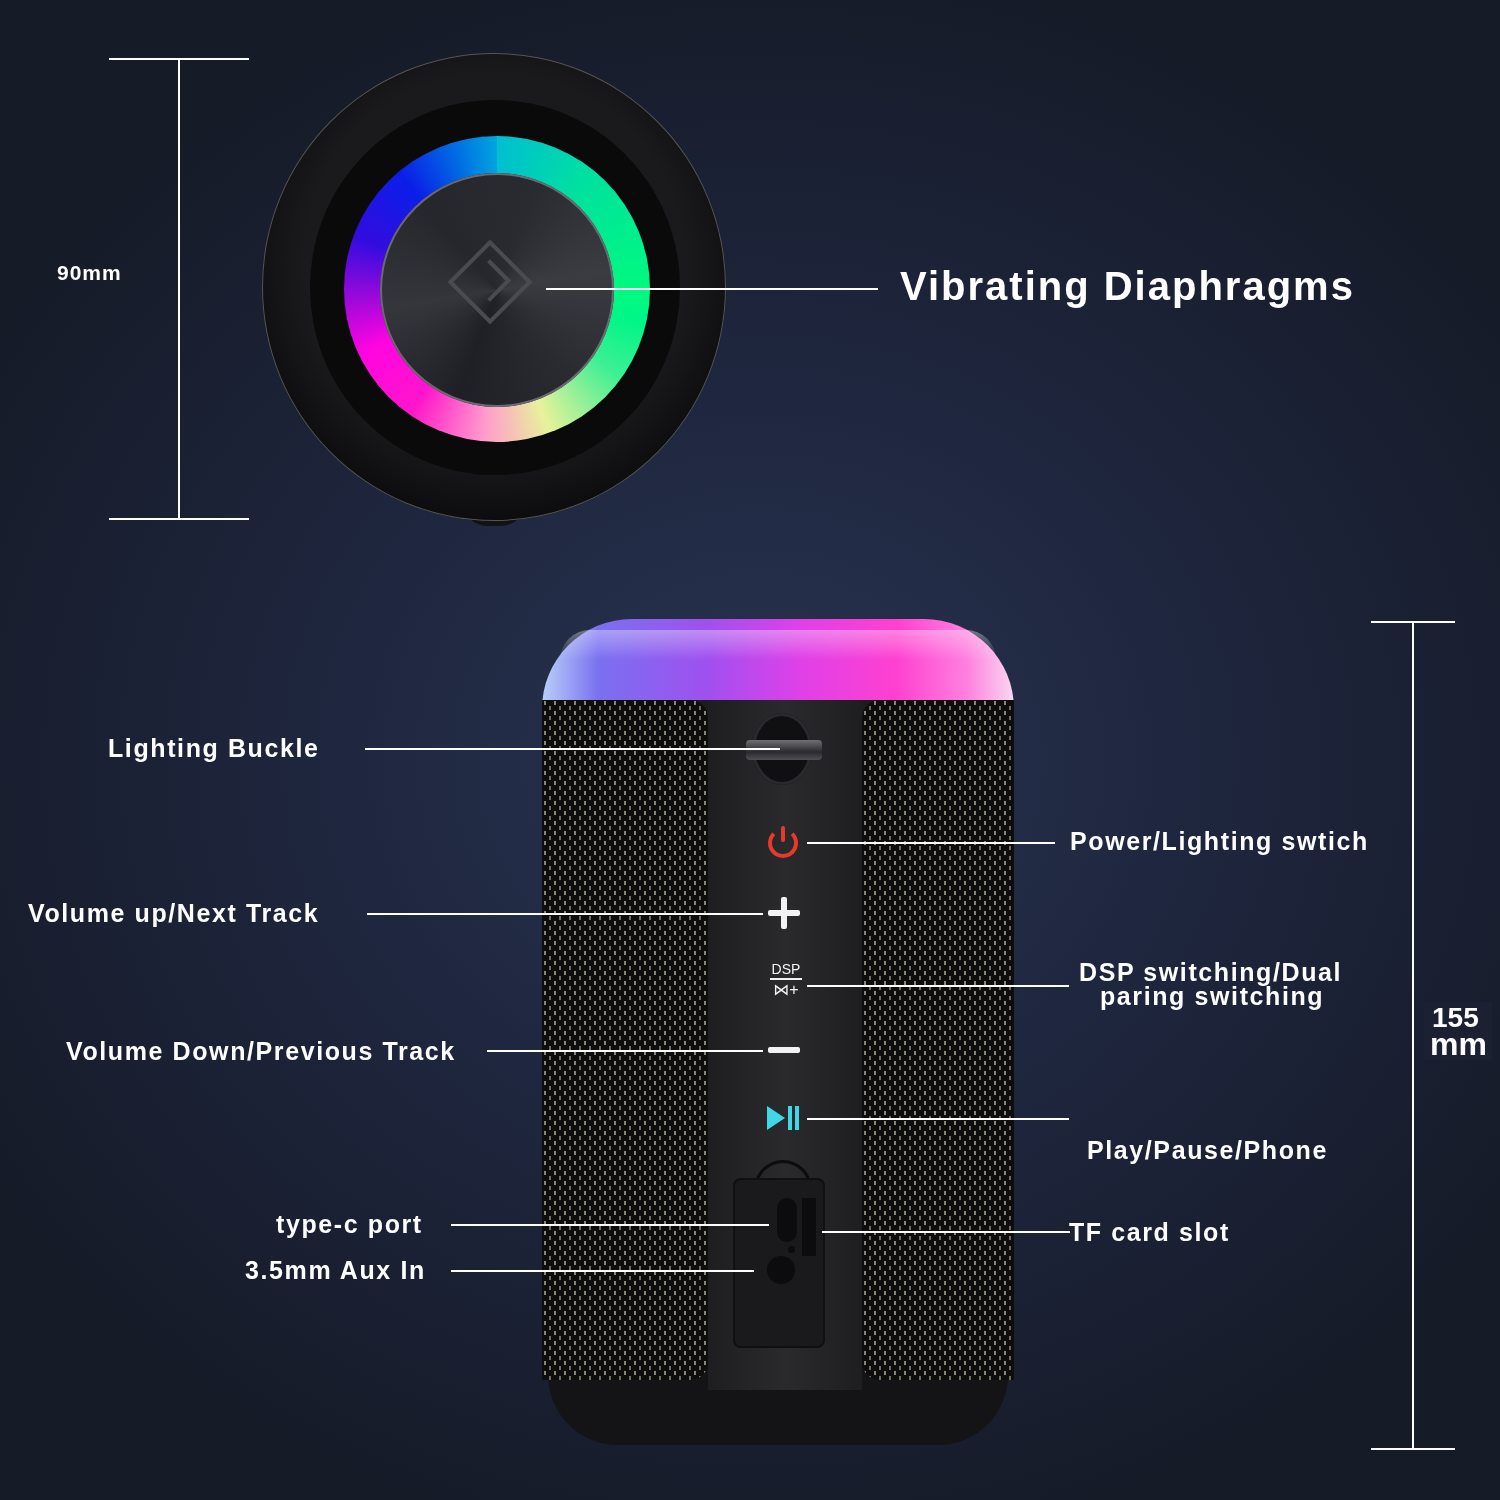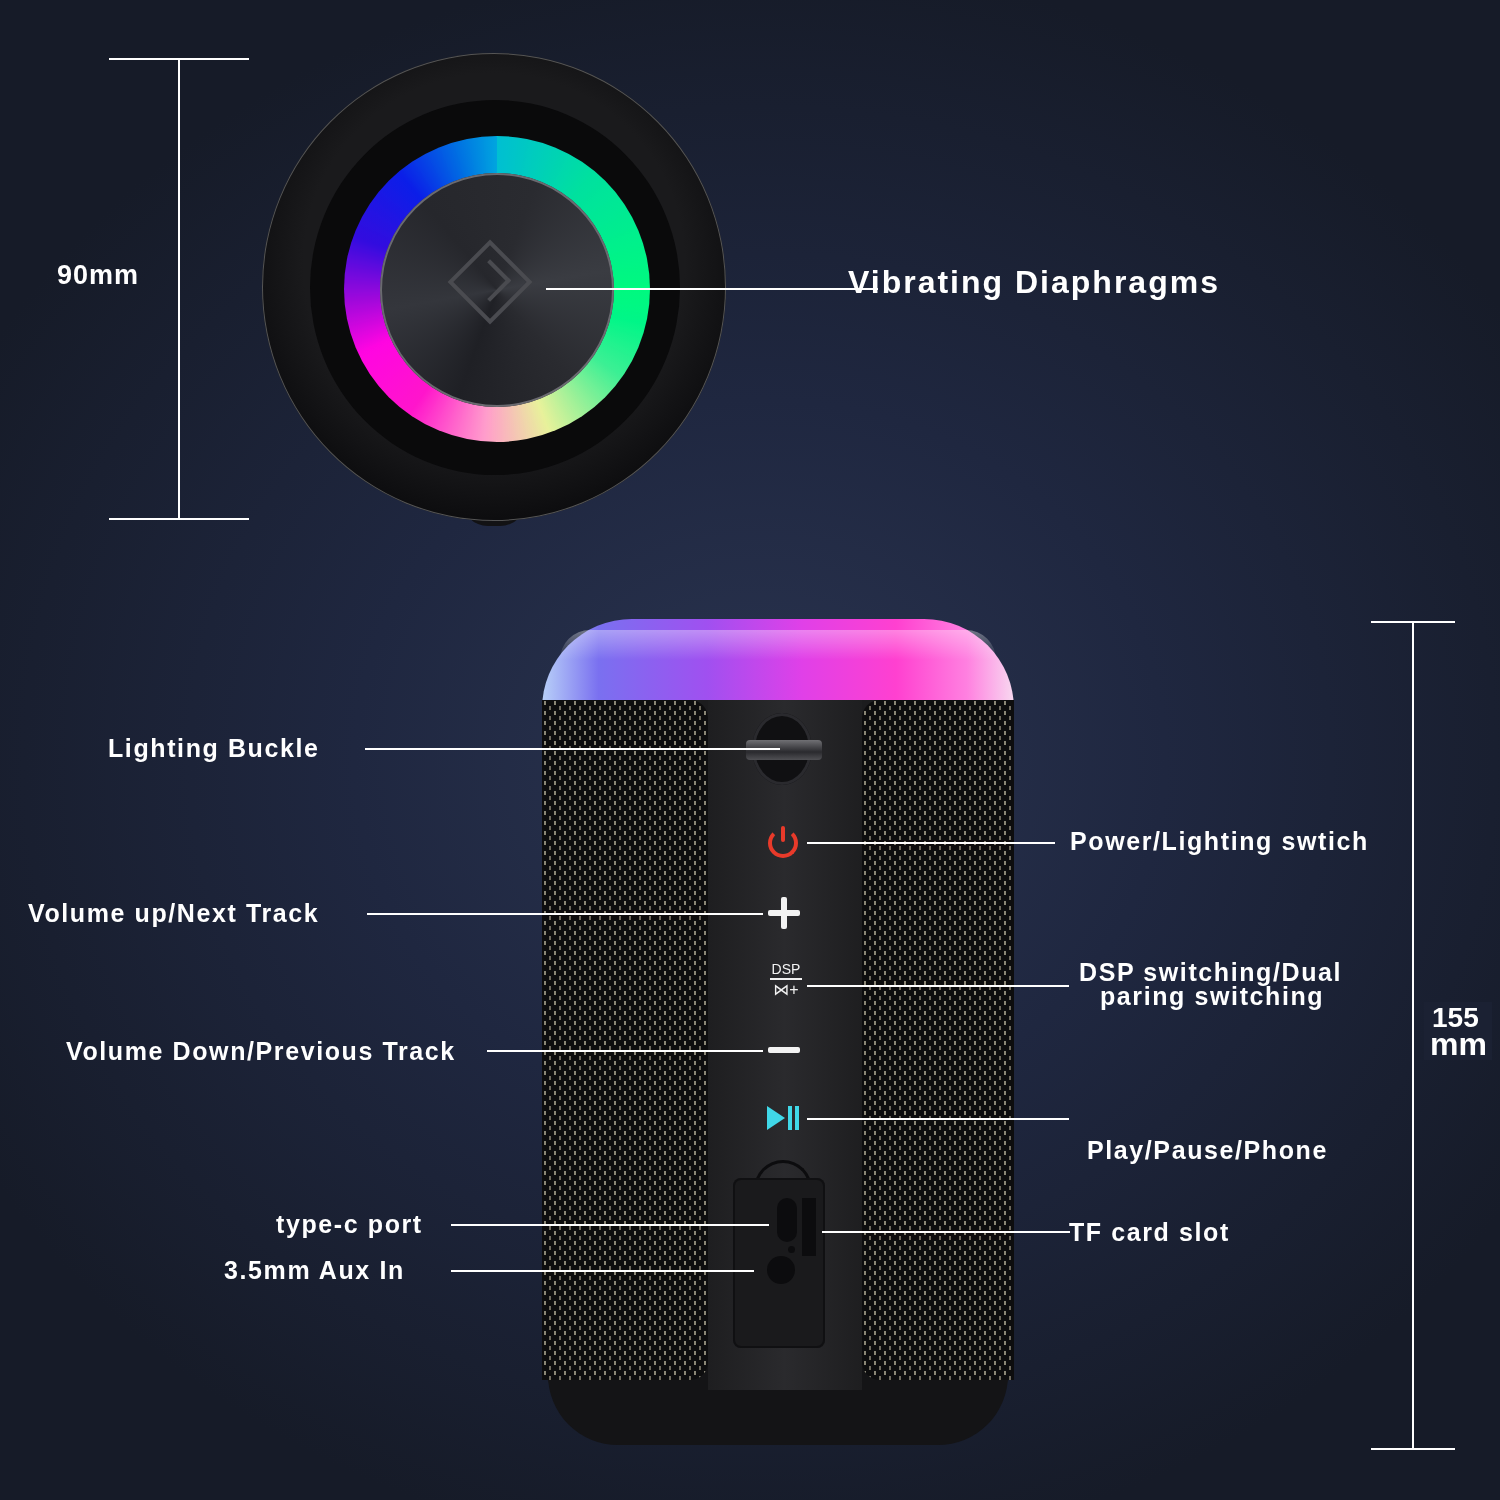--- a/index.html
+++ b/index.html
@@ -121,34 +121,34 @@
   .aux { position: absolute; left: 767px; top: 1256px; width: 28px; height: 28px; border-radius: 50%; background: #0c0c0e; }
   .mic-dot { position: absolute; left: 788px; top: 1246px; width: 7px; height: 7px; border-radius: 50%; background: #0c0c0e; }
 </style>
 </head>
 <body>
 
 <div>
   <div class="line" style="left:109px; top:58px; width:140px;"></div>
   <div class="vline" style="left:178px; top:58px; height:462px;"></div>
   <div class="line" style="left:109px; top:518px; width:140px;"></div>
-  <div class="label" style="left:57px; top:262px; font-size:27px; letter-spacing:1px;">90mm</div>
+  <div class="label" style="left:57px; top:262px; font-size:21px; letter-spacing:1px;">90mm</div>
 </div>
 
 <div>
   <div class="top-foot"></div>
   <div class="top-outer"></div>
   <div class="top-inner-dark"></div>
   <div class="ring"></div>
   <div class="disc"></div>
   <div class="logo-mark"></div>
 </div>
 
 <div class="line" style="left:546px; top:288px; width:332px;"></div>
-<div class="label" style="left:848px; top:266px; font-size:32px; letter-spacing:2px;">Vibrating Diaphragms</div>
+<div class="label" style="left:900px; top:266px; font-size:40px; letter-spacing:2px;">Vibrating Diaphragms</div>
 
 <div>
   <div class="cap"></div>
   <div class="cap-gloss"></div>
   <div class="body-main"></div>
   <div class="bottom-base"></div>
   <div class="mesh left"></div>
   <div class="mesh right"></div>
   <div class="strip"></div>
 
@@ -182,21 +182,21 @@
 
 <div class="label" style="left:28px; top:901px;">Volume up/Next Track</div>
 <div class="line" style="left:367px; top:913px; width:396px;"></div>
 
 <div class="label" style="left:66px; top:1039px;text-align:center;">Volume Down/Previous Track</div>
 <div class="line" style="left:487px; top:1050px; width:276px;"></div>
 
 <div class="label" style="left:276px; top:1212px;">type-c port</div>
 <div class="line" style="left:451px; top:1224px; width:318px;"></div>
 
-<div class="label" style="left:224px; top:1258px;text-align:center;">3.5mm Aux In</div>
+<div class="label" style="left:245px; top:1258px;text-align:center;">3.5mm Aux In</div>
 <div class="line" style="left:451px; top:1270px; width:303px;"></div>
 
 <div class="line" style="left:807px; top:842px; width:248px;"></div>
 <div class="label" style="left:1070px; top:829px;">Power/Lighting swtich</div>
 
 <div class="line" style="left:807px; top:985px; width:262px;"></div>
 <div class="label" style="left:1079px; top:960px;">DSP switching/Dual</div>
 <div class="label" style="left:1100px; top:984px;">paring switching</div>
 
 <div class="line" style="left:807px; top:1118px; width:262px;"></div>

